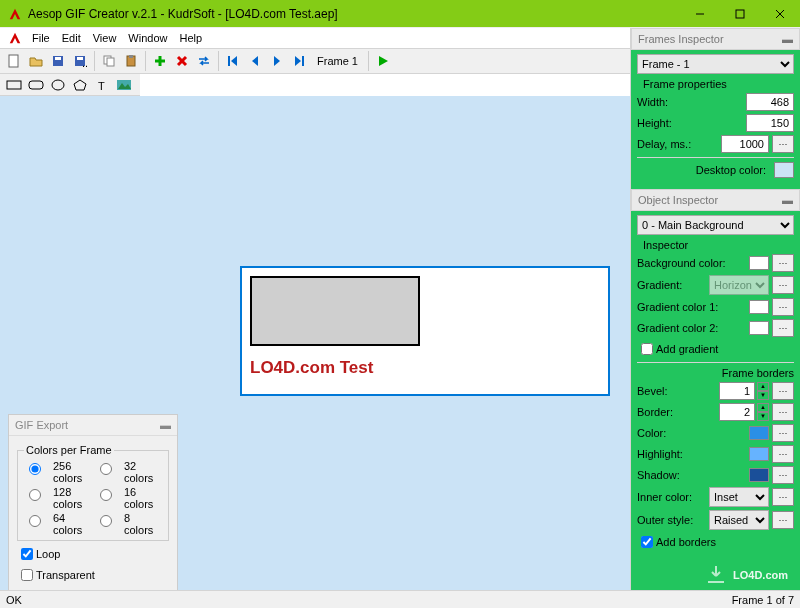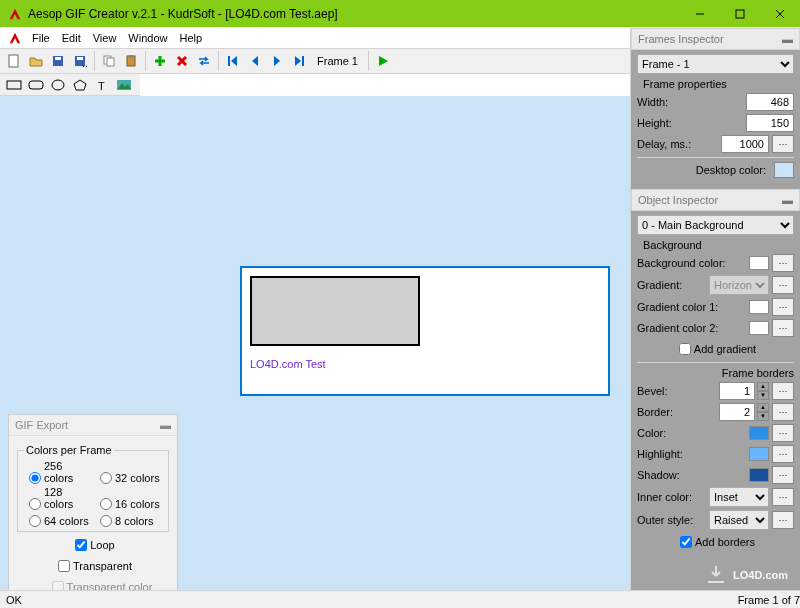--- a/index.html
+++ b/index.html
@@ -13,47 +13,47 @@
 .menubar span { padding: 2px 6px; }
 .toolbar { height: 26px; display: flex; align-items: center; padding: 0 4px; background: #f0f0f0; border-top: 1px solid #d4d4d4; border-bottom: 1px solid #d4d4d4; }
 .tool-group { display: flex; gap: 2px; align-items: center; border-right: 1px solid #ccc; padding-right: 4px; margin-right: 4px; }
 .tool-btn { width: 20px; height: 20px; display: flex; align-items: center; justify-content: center; }
 .frame-label { padding: 0 6px; }
 .shapetool { height: 22px; display: flex; gap: 2px; align-items: center; padding: 0 4px; background: #f0f0f0; border-bottom: 1px solid #d4d4d4; width: 140px; }
 .main { position: relative; background: #fff; height: calc(100% - 28px - 20px - 26px - 18px); display: flex; }
 .canvas-area { flex: 1; background: #cbe3f6; position: relative; }
 .canvas-frame { position: absolute; left: 240px; top: 170px; width: 370px; height: 130px; background: #fff; border: 2px solid #0078d7; padding: 8px; }
 .canvas-shape { width: 170px; height: 70px; border: 2px solid #000; background: #cfcfcf; margin-bottom: 12px; }
-.canvas-text { color: #6d28d9; font-weight: normal; font-size: 11px; }
-.right-panel { width: 170px; background: #a3a3a3; border-left: 1px solid #d4d4d4; display: flex; flex-direction: column; position: absolute; right: 0; top: 28px; bottom: 18px; }
+.canvas-text { color: #b91c1c; font-weight: bold; font-size: 17px; }
+.right-panel { width: 170px; background: #22c55e; border-left: 1px solid #d4d4d4; display: flex; flex-direction: column; position: absolute; right: 0; top: 28px; bottom: 18px; }
 .panel-header { background: #eaeaea; border: 1px solid #d4d4d4; padding: 4px 6px; color: #777; display: flex; justify-content: space-between; align-items: center; }
 .panel-body { padding: 4px 6px; }
 select.combo { width: 100%; height: 20px; font-size: 11px; border: 1px solid #aaa; background: #e9e9e9; }
 .prop-row { display: flex; align-items: center; margin: 3px 0; }
 .prop-label { flex: 1; color: #000; }
 .prop-input { width: 48px; text-align: right; border: 1px solid #888; height: 18px; padding: 0 4px; }
 .swatch { width: 20px; height: 14px; border: 1px solid #888; margin-left: 4px; }
 .dots-btn { width: 22px; height: 18px; border: 1px solid #888; background: #f0f0f0; margin-left: 3px; display: flex; align-items: center; justify-content: center; font-size: 9px; }
 .spin { width: 12px; height: 18px; margin-left:2px; display:flex; flex-direction:column; }
 .spin div{ flex:1; border:1px solid #888; font-size:6px; text-align:center; line-height:7px; }
 .section-title { font-weight: normal; color: #000; margin: 4px 0 2px; }
-.checkbox { display: flex; align-items: center; margin: 3px 0; justify-content: center; }
+.checkbox { display: flex; align-items: center; margin: 3px 0; }
 .checkbox input { width: 12px; height: 12px; }
 .disabled { color: #888; }
 .export-panel { position: absolute; left: 8px; top: 318px; width: 170px; background: #f0f0f0; border: 1px solid #ccc; padding-bottom: 6px; }
 .export-header { padding: 4px 6px; color: #888; display:flex; justify-content:space-between; border-bottom: 1px solid #ddd; }
 .export-body { padding: 4px 8px; }
 fieldset.colors { border: 1px solid #ccc; padding: 4px 6px; margin: 4px 0; }
 fieldset.colors legend { color: #000; }
 .radio-grid { display: grid; grid-template-columns: 1fr 1fr; gap: 2px 4px; }
-.radio-item { display: flex; align-items: flex-end; gap: 0; }
+.radio-item { display: flex; align-items: flex-start; gap: 9px; }
 .radio-item input { width:12px; height:12px; }
 .status { position: absolute; bottom: 0; left: 0; right: 0; height: 18px; background: #f0f0f0; border-top: 1px solid #d4d4d4; display: flex; align-items: center; font-size: 11px; }
 .status .left { padding-left: 6px; flex: 1; }
-.status .right { }
+.status .right { padding-right: 6px; }
 .watermark { position: absolute; right: 12px; bottom: 22px; font-size: 20px; color: #fff; font-weight: 600; opacity: 0.9; display:flex; align-items:center; gap:6px; }
 .watermark svg { opacity:0.75; }
 hr.sep { border: none; border-top: 1px solid #d4d4d4; margin: 4px 0; }
 </style>
 </head>
 <body>
 
 <div class="titlebar">
   <svg class="app-icon" viewBox="0 0 16 16">
       <path fill="#d40000" d="M2 14 L8 2 L14 14 L11 14 L8 8 L5 14 Z"></path>
@@ -304,21 +304,21 @@
         <div class="swatch" style="background:#cbe3f6;width:20px;height:16px;"></div>
       </div>
   </div>
 
   <div class="panel-header" style="margin-top:4px;">
       <span>Object Inspector</span>
       <span>▬</span>
     </div>
   <div class="panel-body" style="flex:1;overflow:auto;">
     <select class="combo"><option>0 - Main Background</option></select>
-    <div class="section-title" style="margin-left:6px;">Background</div>
+    <div class="section-title" style="margin-left:6px;">Inspector</div>
     <div class="prop-row">
         <span class="prop-label">Background color:</span>
         <div class="swatch" style="background:#fff;"></div>
         <button class="dots-btn">···</button>
       </div>
     <div class="prop-row disabled">
         <span class="prop-label">Gradient:</span>
         <select class="combo" disabled="" style="width:60px;"><option>Horizontal</option></select>
         <button class="dots-btn">···</button>
       </div>

